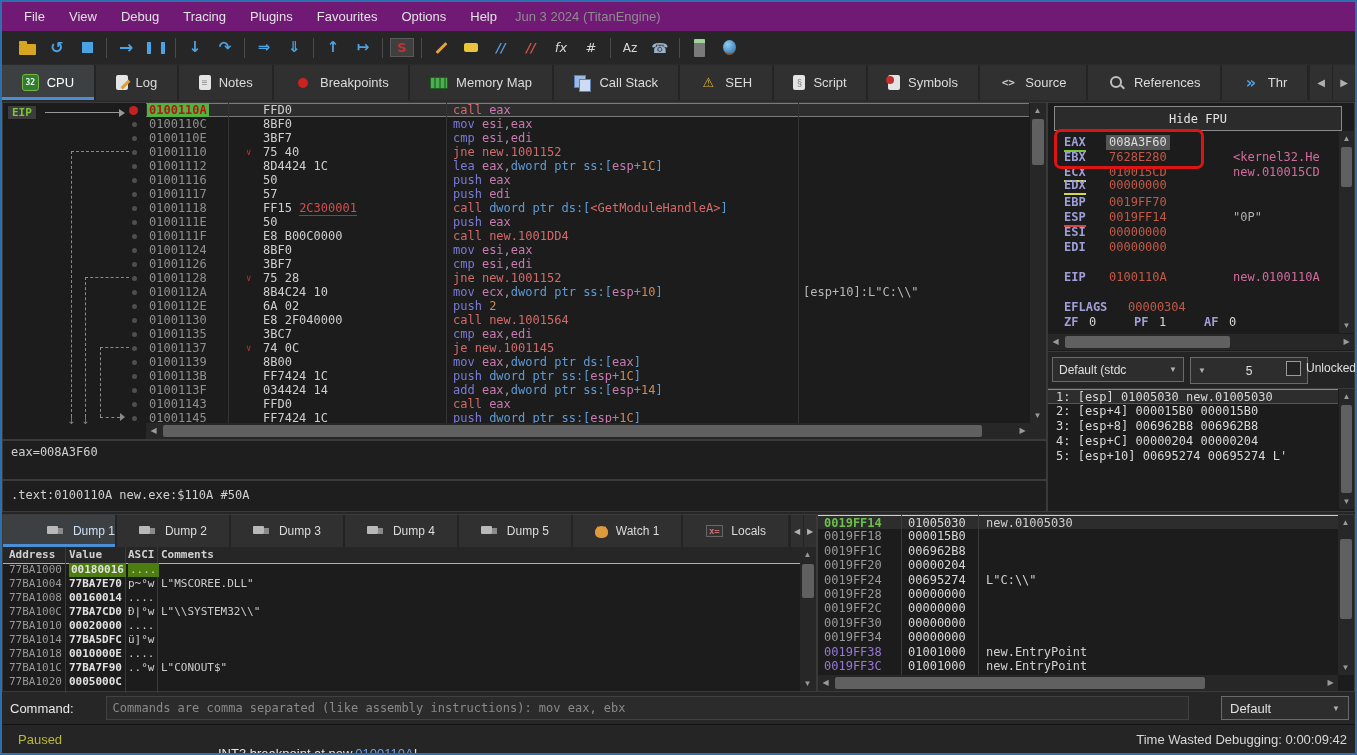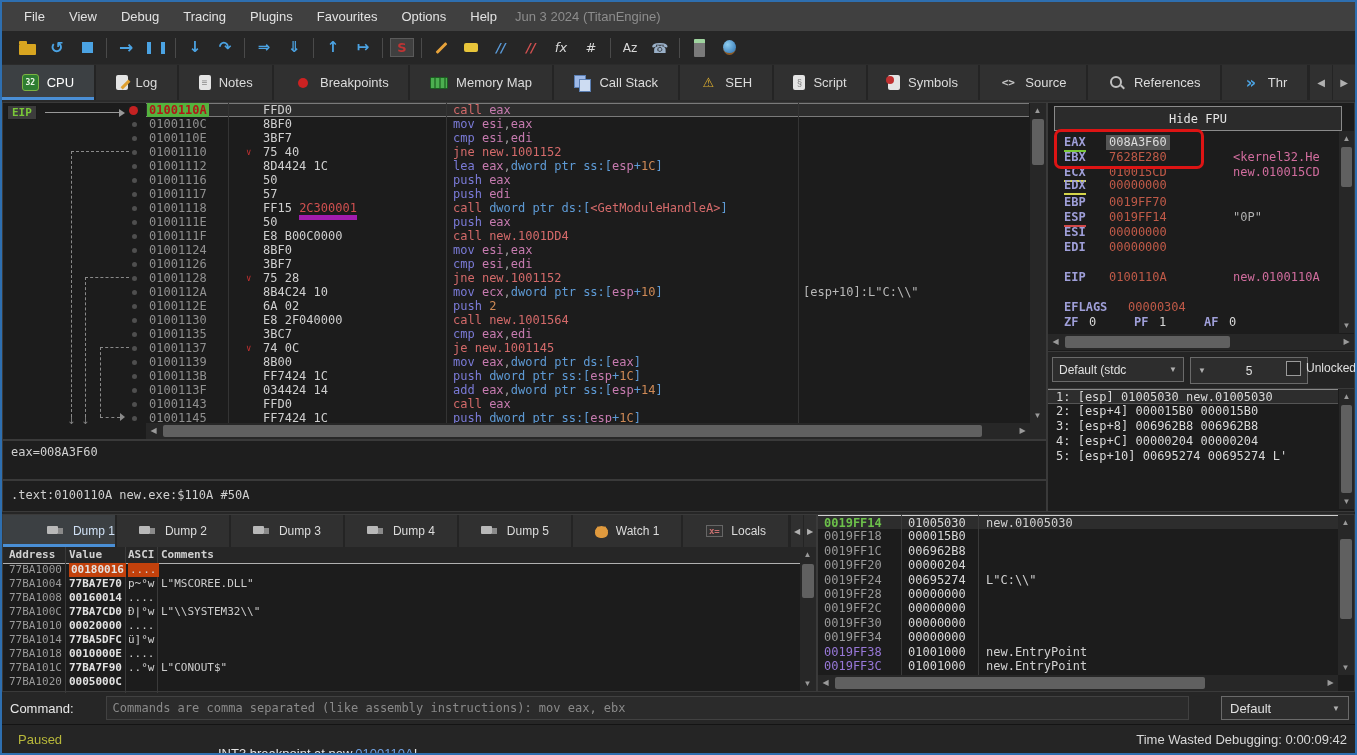--- a/index.html
+++ b/index.html
@@ -1,18 +1,18 @@
 <!DOCTYPE html>
 <html><head>
 <meta charset="utf-8">
 <style>
   html,body{margin:0;padding:0;background:#111;}
   #app{position:relative;width:1357px;height:755px;background:#262626;border:2px solid #2e6fb0;box-sizing:border-box;overflow:hidden;font-family:"Liberation Sans",sans-serif;}
   
-  #menubar{position:absolute;top:0;left:0;right:0;height:29px;display:flex;align-items:center;padding-left:10px;background:#404040;text-align:right;}
+  #menubar{position:absolute;top:0;left:0;right:0;height:29px;display:flex;align-items:center;padding-left:10px;background:#701a75;text-align:right;}
   .menu-item{color:#e2e2e2;font-size:13px;padding:4px 12px;cursor:default;}
   .menu-title{color:#8d8d8d;font-size:13px;margin-left:6px;}
   
   #toolbar{position:absolute;top:29px;left:0;right:0;height:33px;display:flex;align-items:center;padding-left:10px;gap:0;background:#262626;}
   .tb-btn{width:30px;height:26px;display:flex;align-items:center;justify-content:center;border-radius:2px;}
   .tb-sep{width:1px;height:20px;background:#4a4a4a;margin:0 4px;}
   .tb-glyph{font-family:"DejaVu Sans",sans-serif;line-height:1;}
   .shape-folder{width:17px;height:11px;background:#d8a520;border-radius:1px;position:relative;margin-top:3px;}
   .shape-folder::before{content:"";position:absolute;top:-3px;left:0;width:8px;height:3px;background:#d8a520;border-radius:1px 1px 0 0;}
   .shape-stop{width:11px;height:11px;background:#4ba3e3;}
@@ -62,21 +62,21 @@
   
   #disasm-rows{position:absolute;left:0;top:0;right:17px;height:322px;overflow:hidden;}
   .drow{position:absolute;left:0;right:0;height:14px;font:12px "DejaVu Sans Mono",monospace;line-height:14px;}
   .sel-band{position:absolute;left:143px;right:0;top:0;bottom:0;background:#2d2d2d;border-top:1px solid #7a7a7a;border-bottom:1px solid #7a7a7a;box-sizing:border-box;}
   .row-dot{position:absolute;left:129px;top:5px;width:5px;height:5px;border-radius:50%;background:#4f4f4f;}
   .bp-dot{position:absolute;left:126px;top:3px;width:9px;height:9px;border-radius:50%;background:#c42222;}
   .daddr{position:absolute;left:146px;color:#909090;}
   .eip-addr{background:#54b33e;color:#b01818;font-weight:bold;padding:0 2px;left:144px;}
   .cond-mark{position:absolute;left:243px;top:0;color:#c03030;font-size:9px;}
   .dbytes{position:absolute;left:260px;color:#cfcfcf;white-space:pre;}
-  .hl-bytes{color:#d05050;border-bottom:5px solid #a21caf;}
+  .hl-bytes{color:#d05050;border-bottom:1px solid #a21caf;}
   .dinstr{position:absolute;left:450px;white-space:pre;}
   .dcomment{position:absolute;left:800px;color:#b8b8b8;white-space:pre;}
   .c-mn{color:#7b7bd8;} .c-red{color:#d46a6a;} .c-reg{color:#c77bb0;} .c-kw{color:#5e9bd6;} .c-num{color:#cf8a56;} .c-plain{color:#9a9a9a;}
   .coldiv{position:absolute;top:0;height:322px;width:1px;background:#343434;}
   
   #eip-box{position:absolute;left:4px;top:2px;background:#3c3c3c;border:1px solid #1a1a1a;color:#7ac838;font:bold 11px "DejaVu Sans Mono",monospace;padding:0 4px;line-height:13px;}
   #eip-line{position:absolute;left:42px;top:9px;width:74px;border-top:1px solid #999;}
   #eip-head{position:absolute;left:116px;top:6px;width:0;height:0;border-left:6px solid #999;border-top:4px solid transparent;border-bottom:4px solid transparent;}
   .jl{position:absolute;pointer-events:none;}
   .jl-h{border-top:1px dashed #8a8a8a;} .jl-v{border-left:1px dashed #8a8a8a;}
@@ -115,21 +115,21 @@
   .dtab.active{background:#3c4043;box-shadow:inset 0 -3px 0 #4a8fd6;color:#cfe0f5;justify-content:flex-end;}
   .dtab-scroll{flex:0 0 12px;background:#303030;color:#b0b0b0;display:flex;align-items:center;justify-content:center;font-size:8px;border-left:1px solid #242424;}
   #dump-header{position:absolute;left:0;top:32px;right:16px;height:16px;background:#262626;border-bottom:1px solid #b0b0b0;font:bold 11px "DejaVu Sans Mono",monospace;color:#d0d0d0;}
   #dump-header span{position:absolute;top:1px;}
   #dump-rows{position:absolute;left:0;top:48px;right:16px;height:128px;overflow:hidden;}
   .dmp-row{position:absolute;left:0;right:0;height:14px;font:11px "DejaVu Sans Mono",monospace;line-height:14px;}
   .dmp-addr{position:absolute;left:6px;color:#9a9a9a;}
   .dmp-val{position:absolute;left:66px;color:#e2e2e2;font-weight:bold;}
   .dmp-asc{position:absolute;left:125px;color:#cfcfcf;white-space:pre;}
   .dmp-com{position:absolute;left:158px;color:#cccccc;white-space:pre;}
-  .cell-sel{background:#c2410c;padding:0 2px;}
+  .cell-sel{background:#4d7c0f;padding:0 2px;}
   .dumpdiv{position:absolute;top:32px;height:146px;width:1px;background:#3a3a3a;}
   
   #stack-rows{position:absolute;left:0;top:0;right:16px;height:160px;overflow:hidden;}
   .stk-row{position:absolute;left:0;right:0;height:14px;font:12px "DejaVu Sans Mono",monospace;line-height:14px;}
   .stk-row.sel{background:#2d2d2d;border-top:1px solid #cfcfcf;box-sizing:border-box;}
   .stk-addr{position:absolute;left:6px;color:#9a9a9a;}
   .stk-addr.green{color:#6cc04a;font-weight:bold;} .stk-addr.purple{color:#9878d8;}
   .stk-val{position:absolute;left:90px;color:#d8d8d8;}
   .stk-com{position:absolute;left:168px;color:#d0d0d0;white-space:pre;}
   .stkdiv{position:absolute;top:0;height:160px;width:1px;background:#3a3a3a;}

